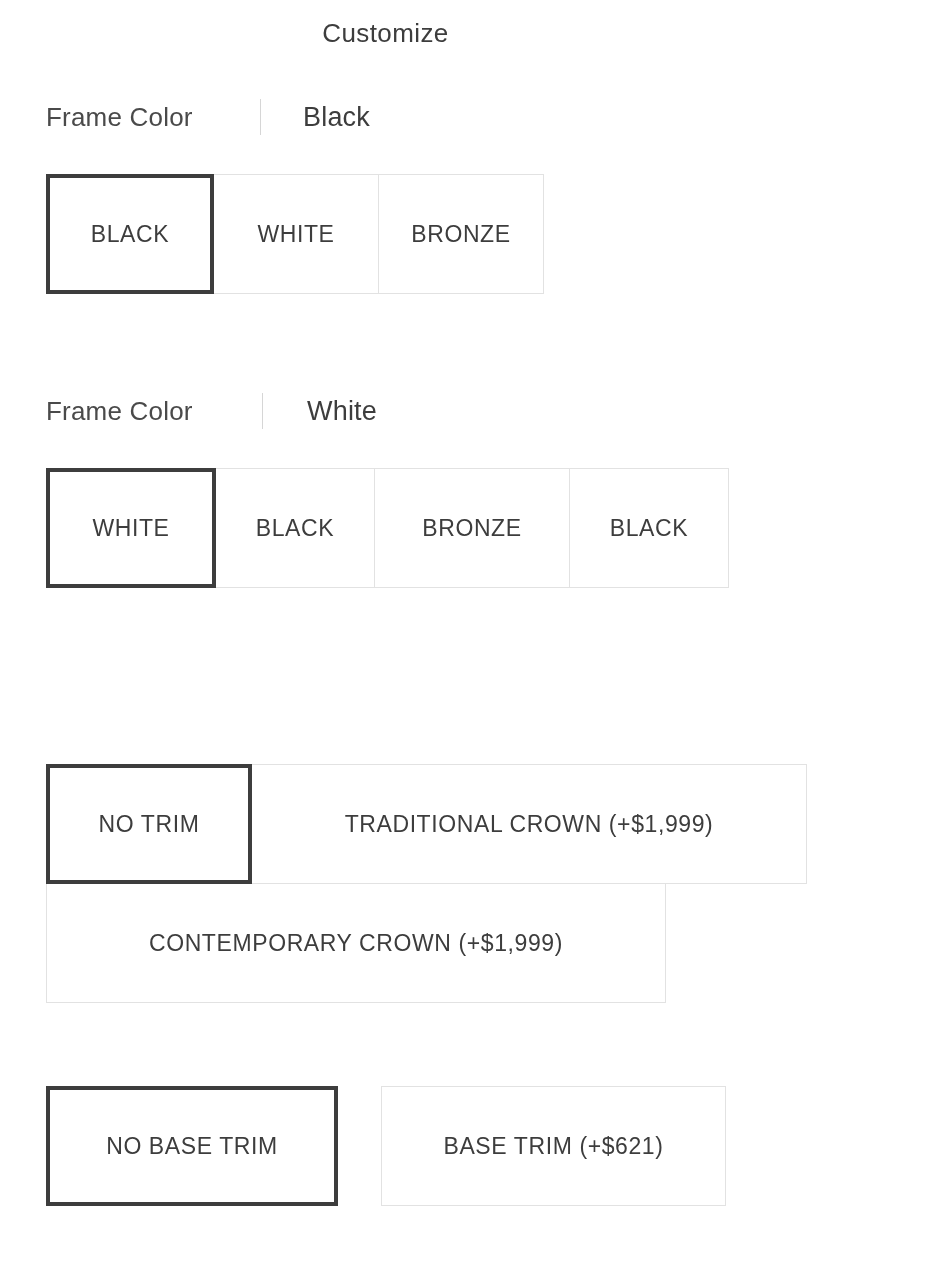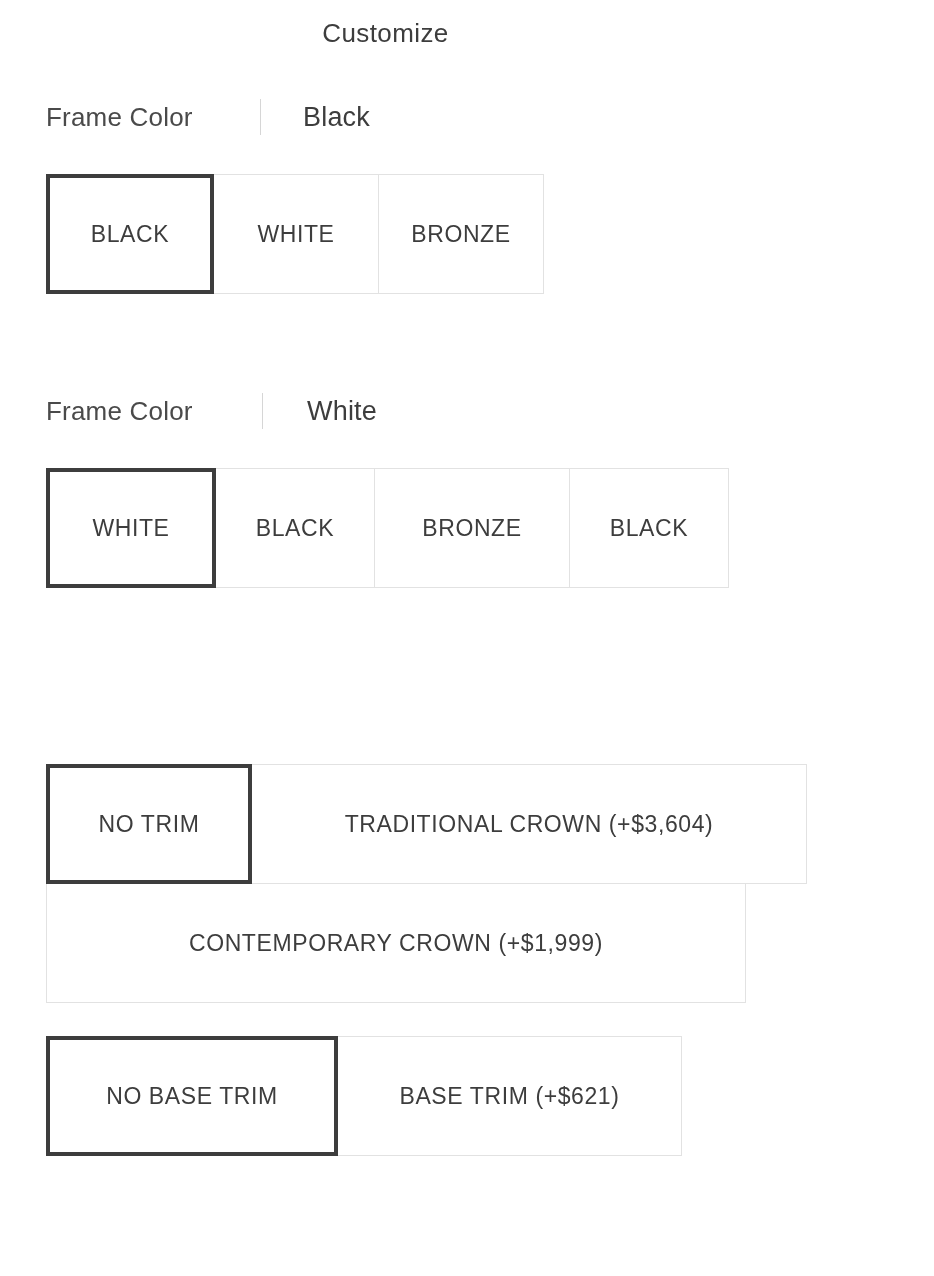--- a/index.html
+++ b/index.html
@@ -105,24 +105,24 @@
   
   #louver-row { position: absolute; left: 46px; top: 468px; }
   #louver-row .swatch { width: 160px; }
   #louver-row .swatch.selected { width: 170px; }
   #louver-row .swatch.w-bronze { width: 196px; }
 
   
   #trim-row { position: absolute; left: 46px; top: 764px; width: 800px; }
   #trim-row .swatch.w-notrim  { width: 206px; }
   #trim-row .swatch.w-trad    { width: 556px; }
-  #trim-row .swatch.w-contemp { width: 700px; margin-top: -1px; text-align: right; }
+  #trim-row .swatch.w-contemp { width: 620px; margin-top: -1px; text-align: right; }
 
   
-  #basetrim-row { position: absolute; left: 46px; top: 1036px; }
+  #basetrim-row { position: absolute; left: 46px; top: 1086px; gap: 44px; }
   #basetrim-row .swatch.w-nobase { width: 292px; }
   #basetrim-row .swatch.w-base   { width: 345px; }
 </style>
 </head>
 <body>
 
 <div class="page">
 
   <div class="page-title">Customize</div>
 
@@ -151,21 +151,21 @@
   <div class="swatch-row" id="louver-row">
     <div class="swatch selected">WHITE</div>
     <div class="swatch">BLACK</div>
     <div class="swatch w-bronze">BRONZE</div>
     <div class="swatch">BLACK</div>
   </div>
 
 
   <div class="swatch-row" id="trim-row">
     <div class="swatch selected w-notrim">NO TRIM</div>
-    <div class="swatch w-trad">TRADITIONAL CROWN (+$3,604)</div>
+    <div class="swatch w-trad">TRADITIONAL CROWN (+$1,999)</div>
     <div class="swatch w-contemp">CONTEMPORARY CROWN (+$1,999)</div>
   </div>
 
   <div class="swatch-row" id="basetrim-row">
     <div class="swatch selected w-nobase">NO BASE TRIM</div>
     <div class="swatch w-base">BASE TRIM (+$621)</div>
   </div>
 
 </div>
 

